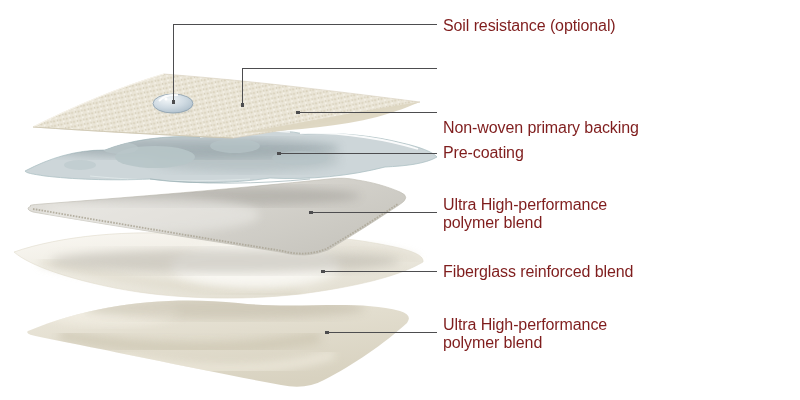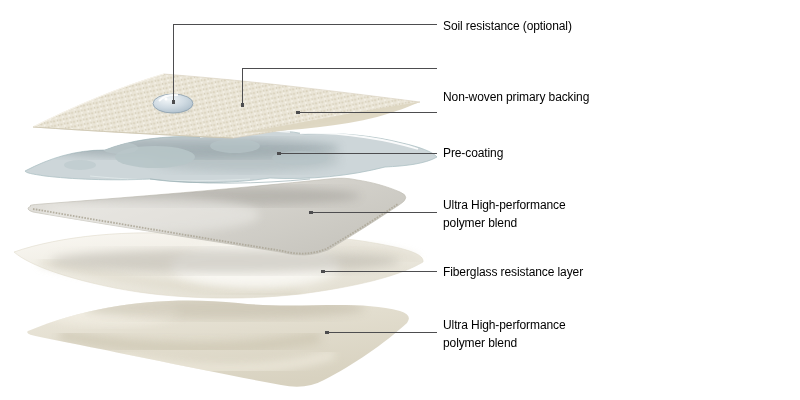--- a/index.html
+++ b/index.html
@@ -7,24 +7,24 @@
     position:relative;
     width:800px;height:400px;
     background:#ffffff;
     overflow:hidden;
     font-family:"Liberation Sans", sans-serif;
   }
   .art{position:absolute;left:0;top:0;}
   .label{
     position:absolute;
     left:443px;
-    font-size:12px;
+    font-size:16px;
     line-height:18px;
     letter-spacing:-0.1px;
-    color:#000000;
+    color:#7f1d1d;
     white-space:pre-line;
   }
 </style>
 </head>
 <body>
 
 <div class="canvas">
 
   <svg class="art" width="800" height="400" viewBox="0 0 800 400">
     <defs>
@@ -165,21 +165,21 @@
         <circle cx="323" cy="271.5" r="2" fill="#4d4d4f" stroke="none"></circle>
       </g>
       <g>
         <path d="M327,332.5 L437,332.5" fill="none"></path>
         <circle cx="327" cy="332.5" r="2" fill="#4d4d4f" stroke="none"></circle>
       </g>
     </g>
   </svg>
 
   <div class="label" style="top:17px">Soil resistance (optional)</div>
-  <div class="label" style="top:88px">Non-woven primary backing</div>
+  <div class="label" style="top:119px">Non-woven primary backing</div>
   <div class="label" style="top:144px">Pre-coating</div>
   <div class="label" style="top:196px">Ultra High-performance
 polymer blend</div>
-  <div class="label" style="top:263px">Fiberglass resistance layer</div>
+  <div class="label" style="top:263px">Fiberglass reinforced blend</div>
   <div class="label" style="top:316px">Ultra High-performance
 polymer blend</div>
 
 </div>
 
 </body></html>

